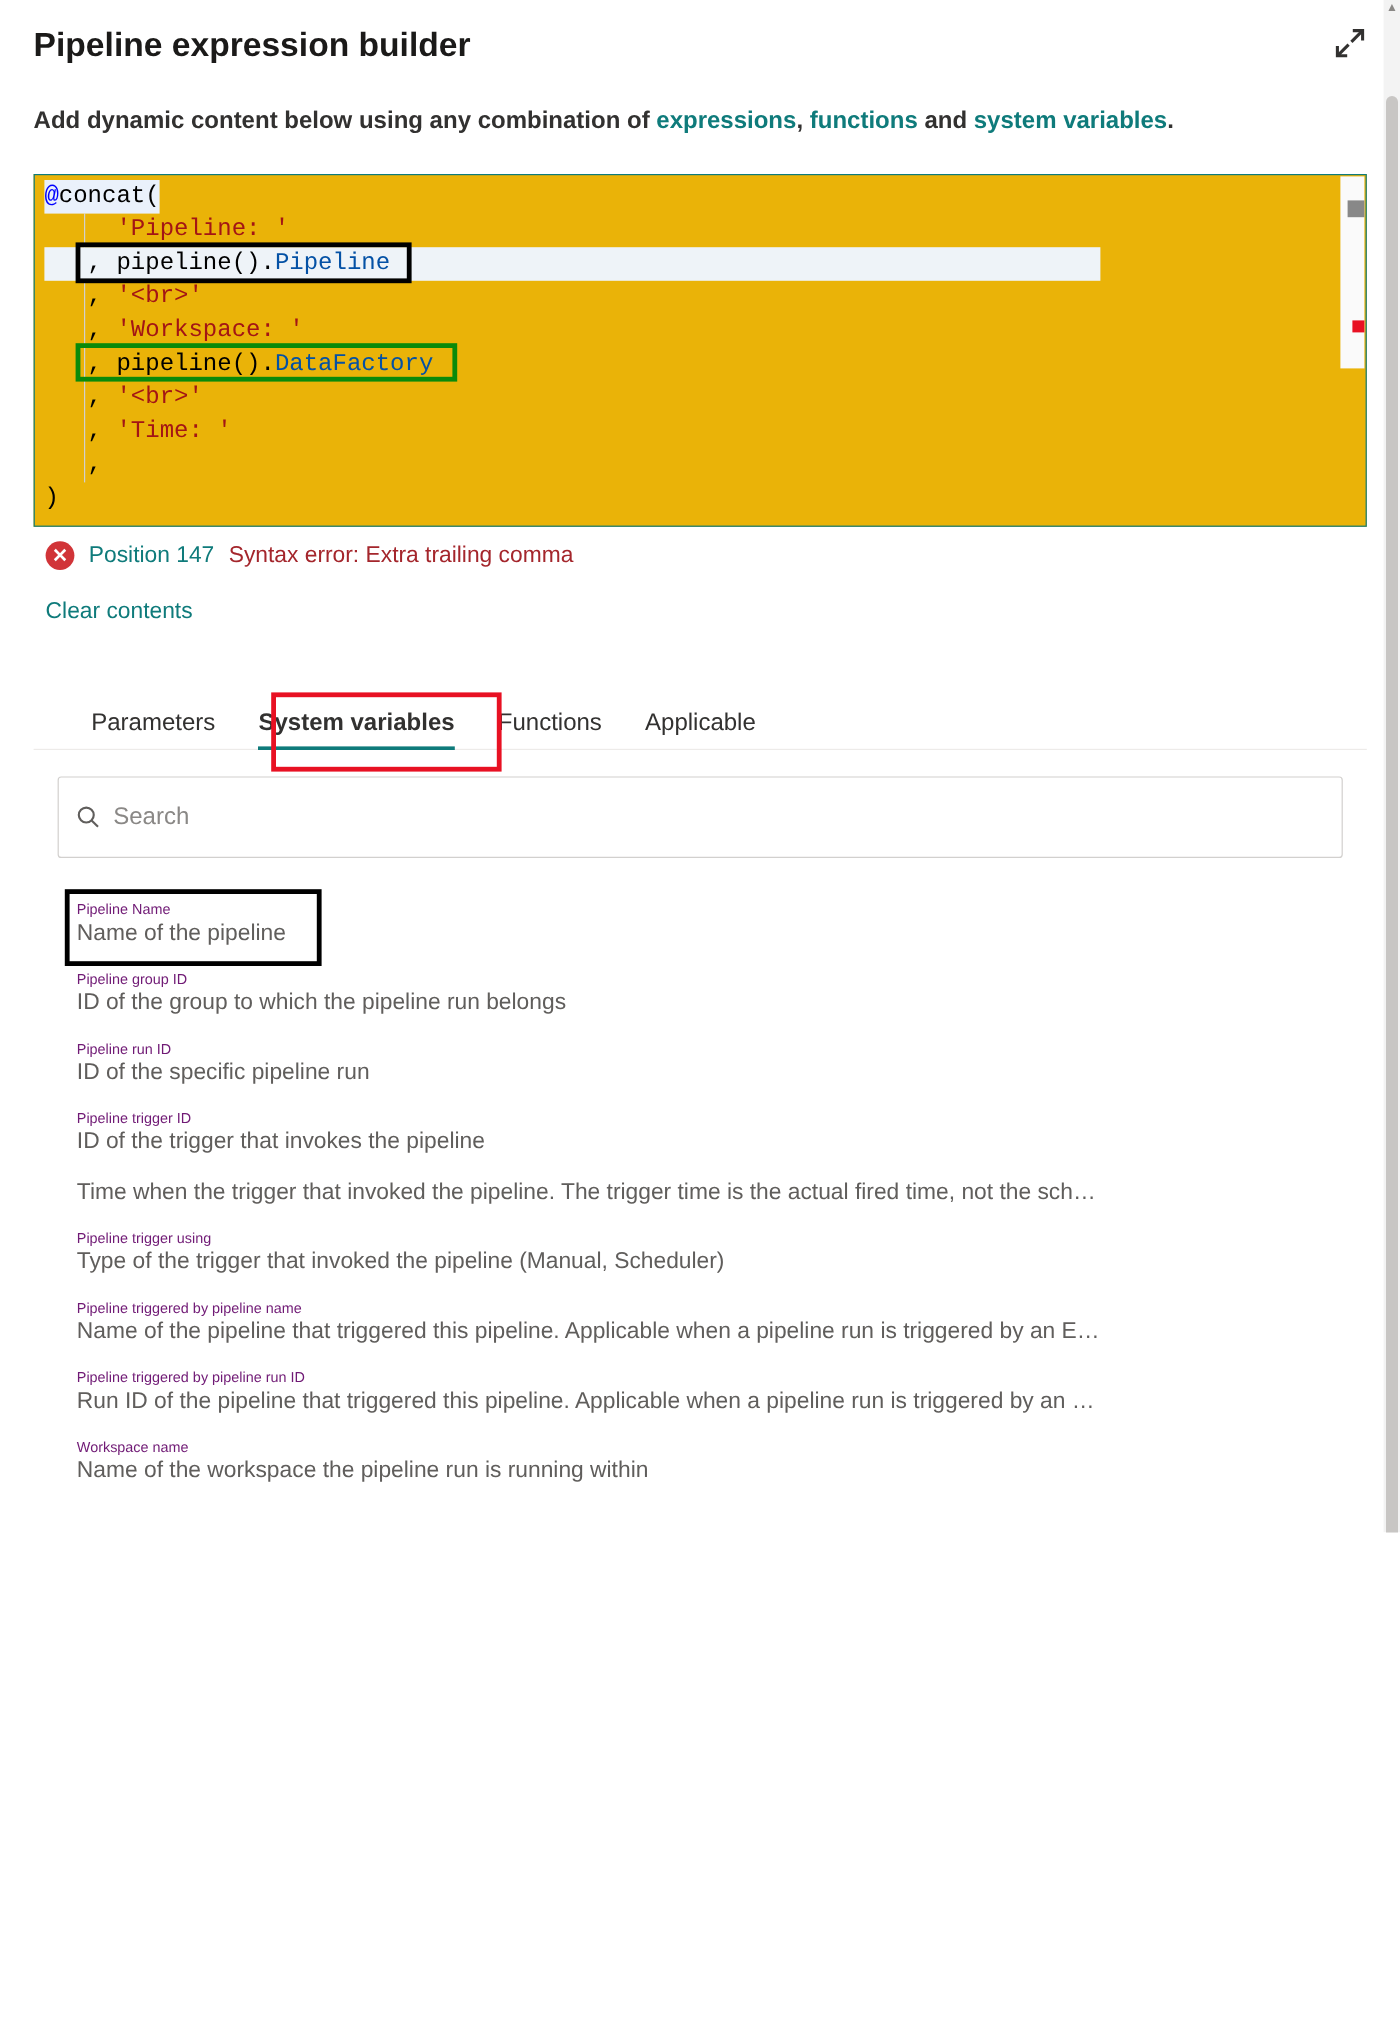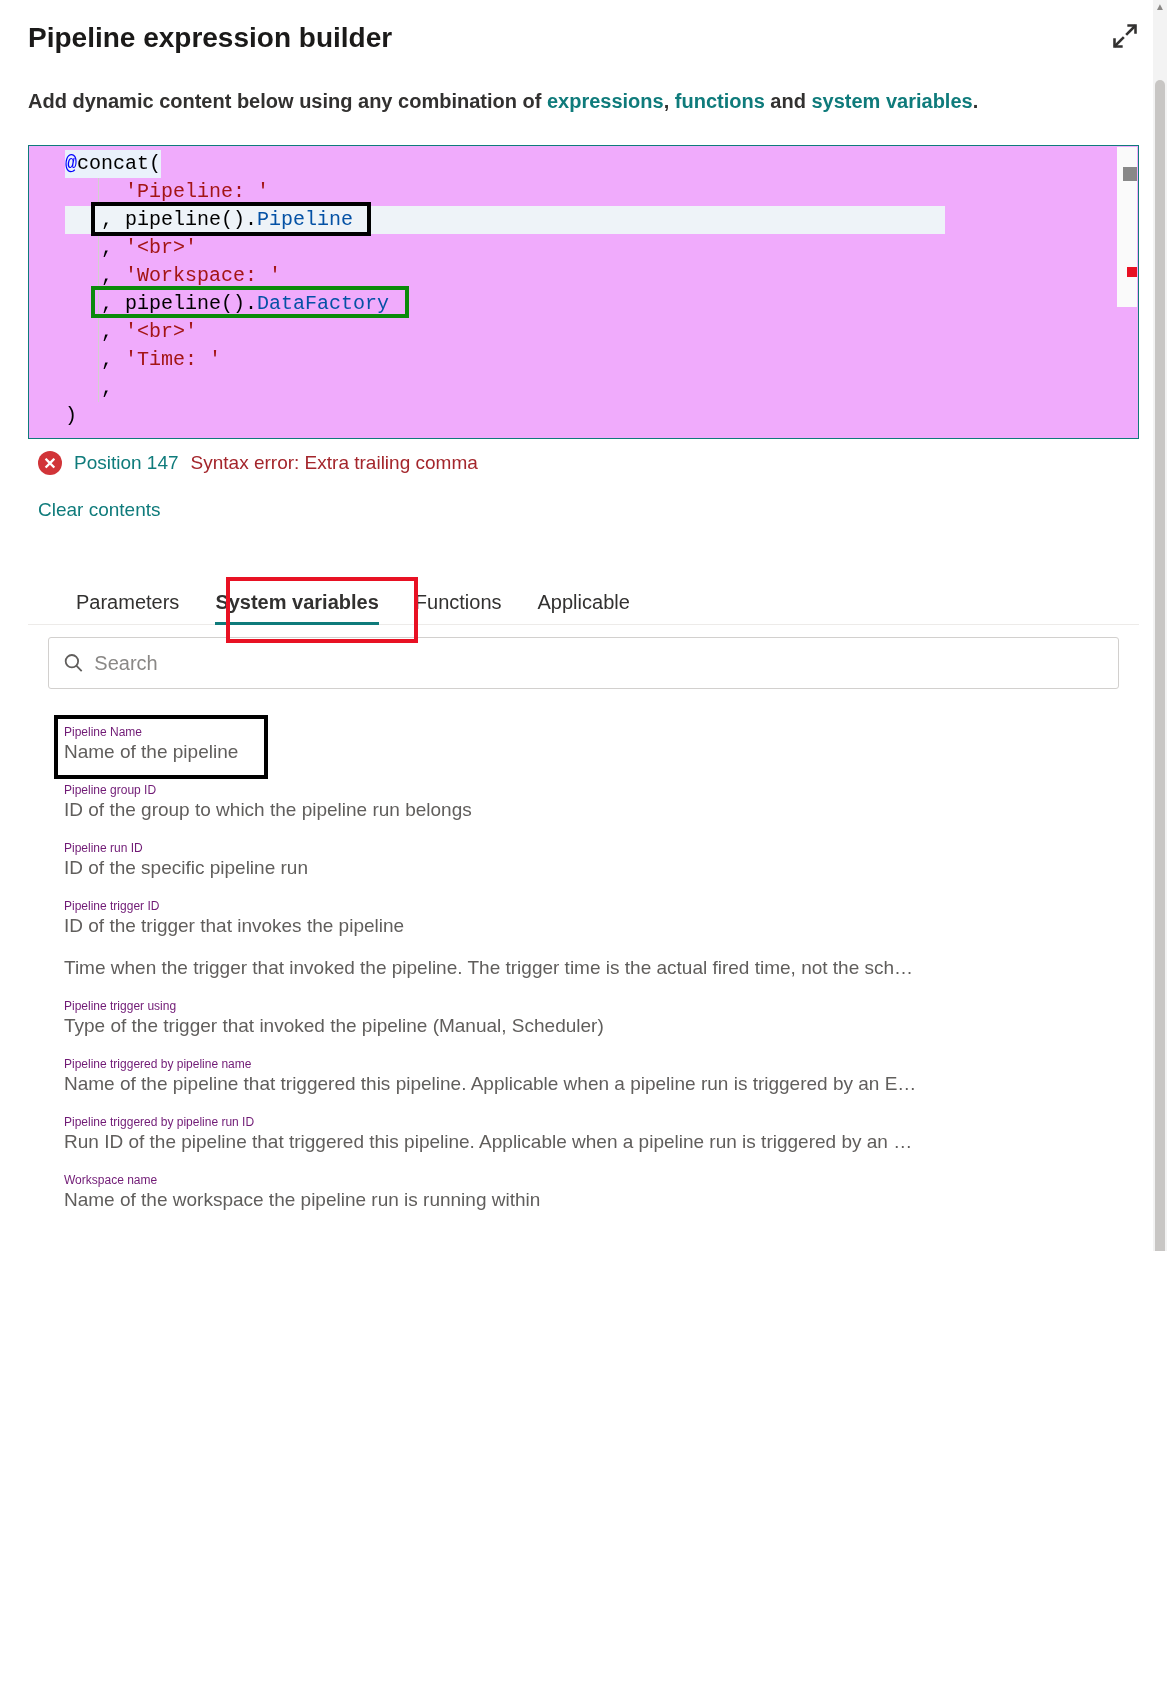--- a/index.html
+++ b/index.html
@@ -85,25 +85,24 @@
       font-weight: bold;
     }
 
     .intro .link {
       color: #0f7b7b;
       cursor: pointer;
     }
 
     .editor-wrap {
       border: 1px solid #0f7b7b;
-      background: #f0abfc;
+      background: #eab308;
       position: relative;
       height: 294px;
       margin-bottom: 10px;
-      padding-left: 28px;
     }
 
     .editor {
       position: relative;
       height: 100%;
       font-family: Consolas, "Courier New", monospace;
       font-size: 20px;
       line-height: 28px;
       overflow: hidden;
       padding: 4px 0 0 8px;
@@ -210,21 +209,21 @@
       font-size: 19px;
       margin: 12px 0 30px 10px;
       cursor: pointer;
       display: inline-block;
     }
 
     .tabs {
       display: flex;
       gap: 36px;
       border-bottom: 1px solid #edebe9;
-      margin: 30px 0 12px 0;
+      margin: 30px 0 22px 0;
       padding-left: 48px;
       font-size: 20px;
     }
 
     .tab {
       padding: 10px 0;
       cursor: pointer;
       color: #323130;
       position: relative;
     }
@@ -240,21 +239,21 @@
       right: 0;
       bottom: -1px;
       height: 3px;
       background: #0f7b7b;
     }
 
     .search-wrap {
       margin: 0 20px 26px 20px;
       border: 1px solid #d2d0ce;
       border-radius: 3px;
-      height: 52px;
+      height: 68px;
       display: flex;
       align-items: center;
       padding: 0 14px;
       gap: 10px;
     }
 
     .search-icon {
       width: 22px;
       height: 22px;
     }

